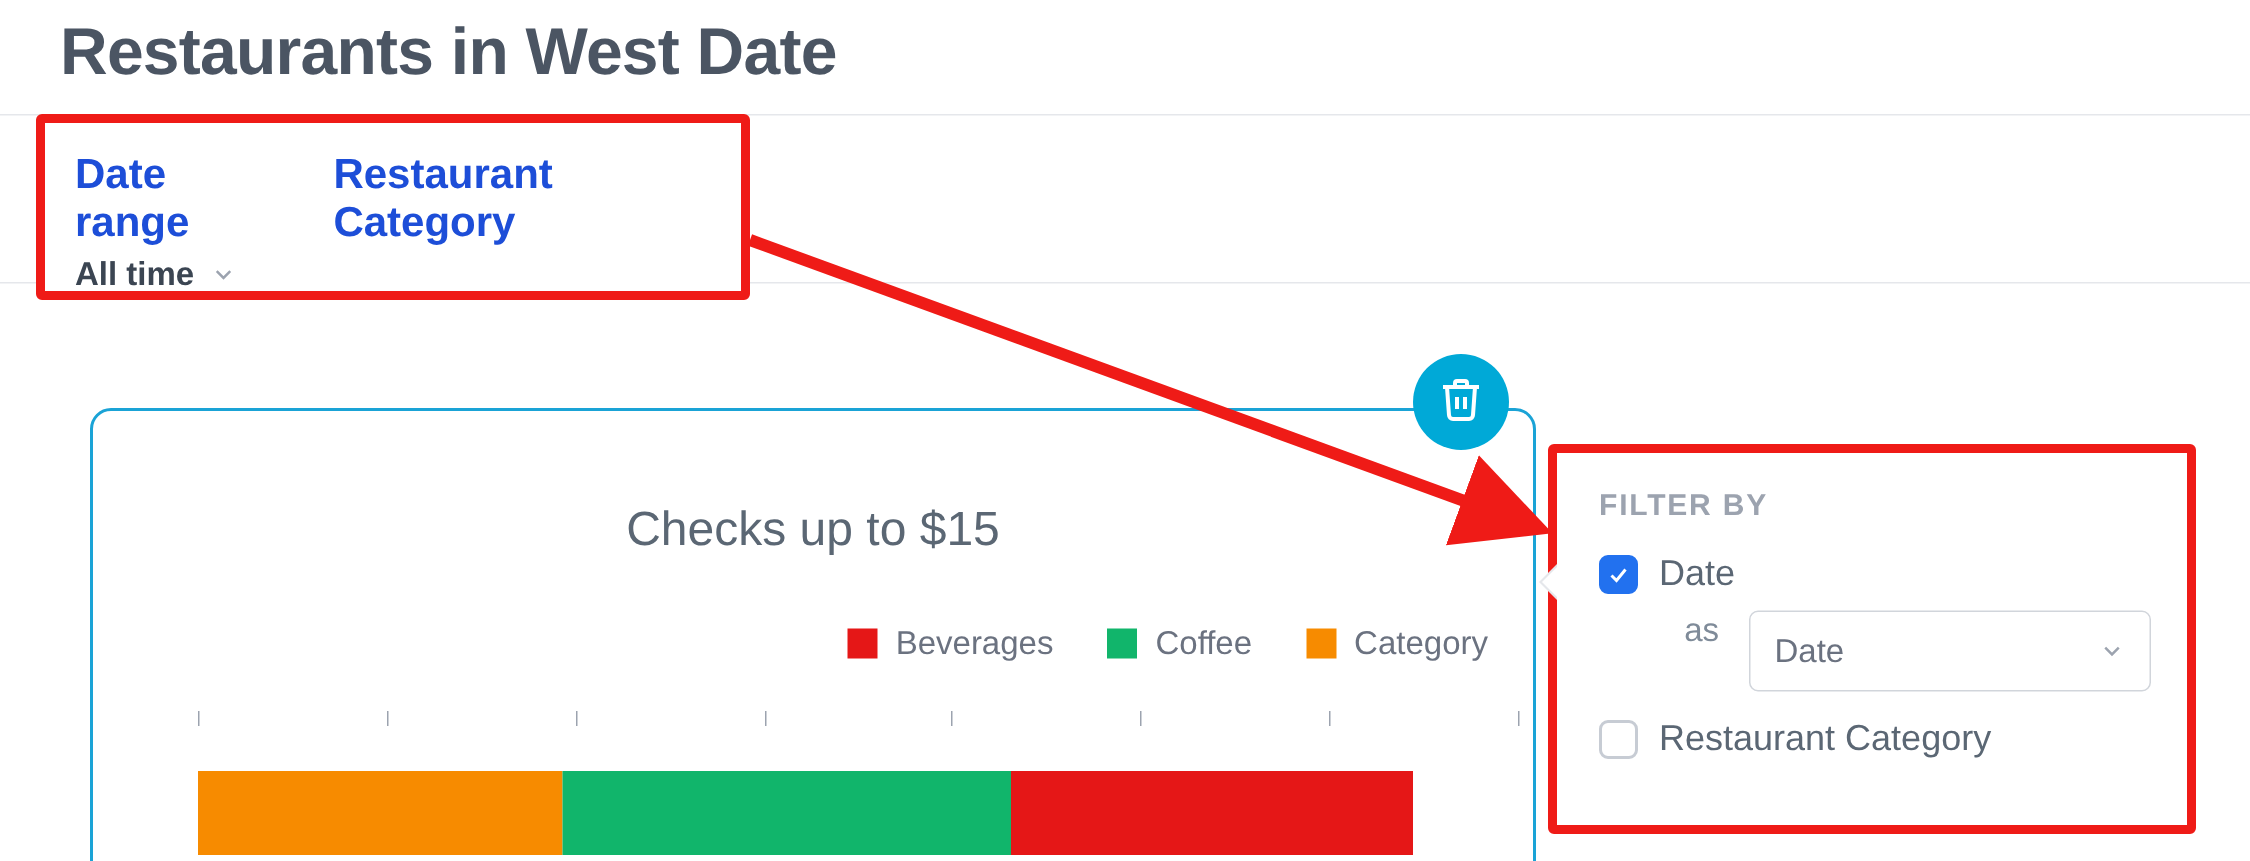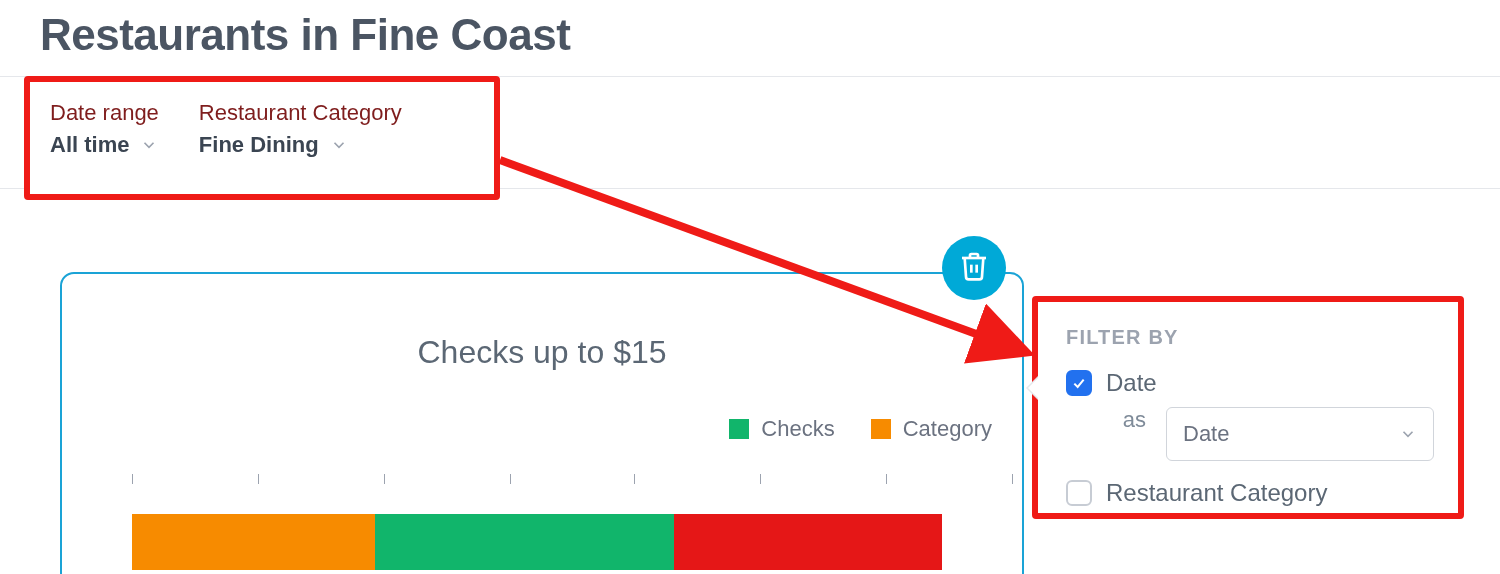--- a/index.html
+++ b/index.html
@@ -38,21 +38,21 @@
     height: 124px;
     border: 6px solid #ef1b17;
     border-radius: 4px;
     background: #ffffff;
     padding: 18px 20px 10px 20px;
     display: flex;
     gap: 40px;
     z-index: 5;
   }
   .filter-item { display: flex; flex-direction: column; gap: 6px; }
-  .filter-label { font-size: 22px; color: #7f1d1d; font-weight: 400; }
+  .filter-label { font-size: 28px; color: #1d4ed8; font-weight: 700; }
   .filter-value-row { display: flex; align-items: center; gap: 11px; }
   .filter-value { font-size: 22px; font-weight: 700; color: #3b4552; }
   .chev { width: 18px; height: 18px; color: #9ca3af; display:inline-flex; align-items:center; justify-content:center;}
   .chev svg { width: 18px; height: 18px; stroke: currentColor; fill: none; stroke-width: 2.2; }
 
   
   .card {
     position: absolute;
     left: 60px;
     top: 254px;
@@ -131,21 +131,21 @@
     z-index: 6;
   }
   .trash-btn svg { width: 32px; height: 32px; stroke: #ffffff; fill: none; stroke-width: 2; }
 
   
   .filterby-panel {
     position: absolute;
     left: 1032px;
     top: 296px;
     width: 432px;
-    height: 223px;
+    height: 260px;
     border: 6px solid #ef1b17;
     border-radius: 4px;
     background: #ffffff;
     padding: 24px 24px 12px 28px;
     z-index: 4;
   }
   .filterby-panel::before {
     content: "";
     position: absolute;
     left: -12px;
@@ -212,57 +212,53 @@
     position: absolute;
     left: 0; top: 0;
     width: 1500px; height: 574px;
     pointer-events: none;
     z-index: 10;
   }
 </style>
 </head>
 <body>
 
-<div class="page-title">Restaurants in Fine Coast</div>
+<div class="page-title">Restaurants in West Date</div>
 
 <div class="hr1"></div>
 <div class="hr2"></div>
 
 <div class="filterbar">
   <div class="filter-item">
     <div class="filter-label">Date range</div>
     <div class="filter-value-row">
       <span class="filter-value">All time</span>
       <span class="chev">
         <svg viewBox="0 0 24 24">
             <polyline points="6 9 12 15 18 9"></polyline>
           </svg>
       </span>
     </div>
   </div>
   <div class="filter-item">
     <div class="filter-label">Restaurant Category</div>
-    <div class="filter-value-row">
-      <span class="filter-value">Fine Dining</span>
-      <span class="chev">
-        <svg viewBox="0 0 24 24">
-            <polyline points="6 9 12 15 18 9"></polyline>
-          </svg>
-      </span>
-    </div>
   </div>
 </div>
 
 <div class="card">
   <div class="card-title">Checks up to $15</div>
 
   <div class="legend">
     <div class="legend-item">
+      <span class="swatch sw-red"></span>
+      <span>Beverages</span>
+    </div>
+    <div class="legend-item">
       <span class="swatch sw-green"></span>
-      <span>Checks</span>
+      <span>Coffee</span>
     </div>
     <div class="legend-item">
       <span class="swatch sw-orange"></span>
       <span>Category</span>
     </div>
   </div>
 
   <div class="plot">
 
     <div class="axis-tick" style="left:0%"></div>

